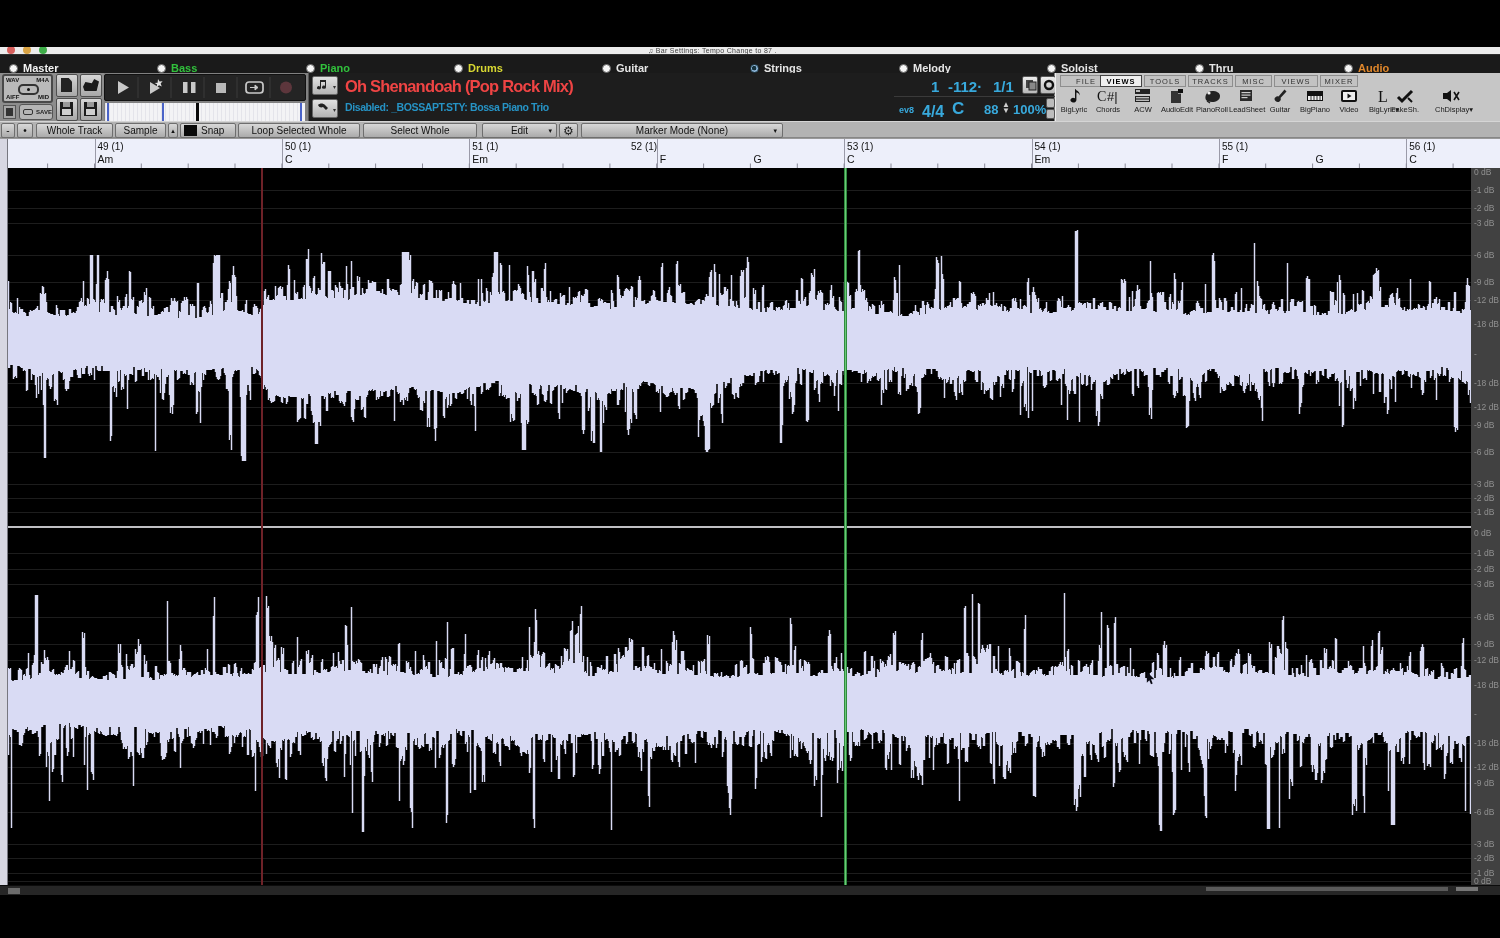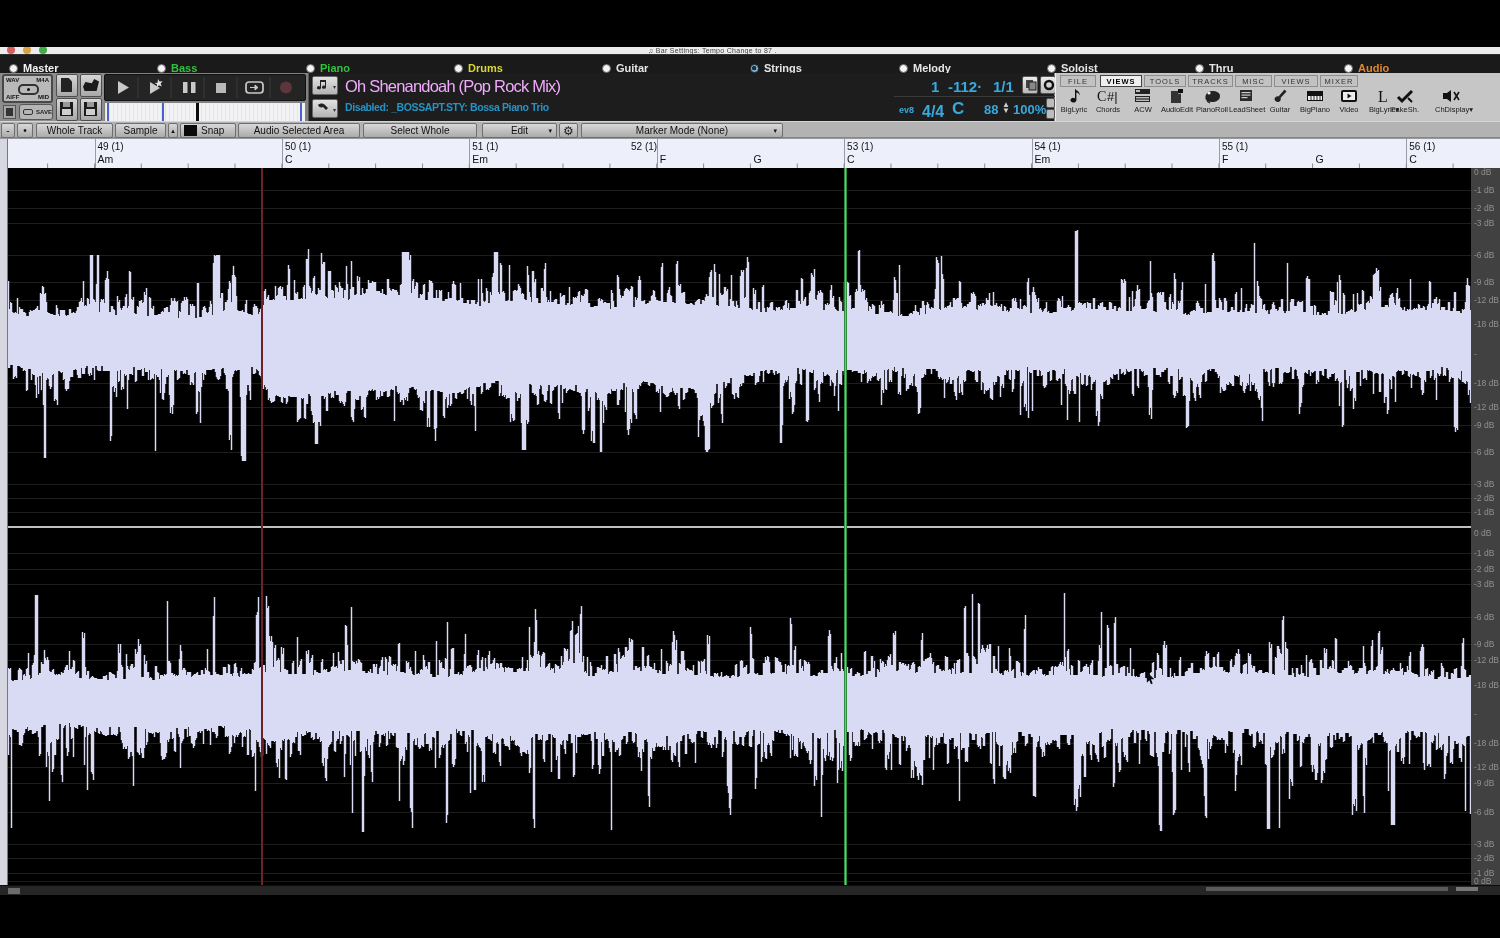--- a/index.html
+++ b/index.html
@@ -40,21 +40,21 @@
 .flopic b { position:absolute; left:2px; top:7px; width:9px; height:6px; background:#cfcfcf; }
 
 #transport { position:absolute; left:104px; top:1px; width:202px; height:27px; background:#242424; border:1px solid #111; border-radius:2px; }
 #tstrip2 { position:absolute; left:105px; top:30px; width:200px; height:18px; background:#f3f3f5;
   background-image:repeating-linear-gradient(90deg,#e4e4ea 0 1px,transparent 1px 4px); }
 .vline { position:absolute; top:0; width:2px; height:18px; }
 
 #titlepanel { position:absolute; left:308px; top:0; width:746px; height:48px; background:#1d1d1d; border-left:1px solid #555; }
 .mbtn { position:absolute; left:3px; width:26px; height:19px; background:linear-gradient(#e2e2e2,#b4b4b4); border:1px solid #666; border-radius:2px; font-size:10px; color:#222; }
 .mbtn .dd { position:absolute; right:1px; top:6px; font-size:6px; color:#333; }
-#songtitle { position:absolute; left:36px; top:4px; letter-spacing:-0.8px; font-size:16.5px; font-weight:normal; color:#f0abfc; white-space:nowrap; }
+#songtitle { position:absolute; left:36px; top:4px; letter-spacing:-0.8px; font-size:16.5px; font-weight:bold; color:#ef4444; white-space:nowrap; }
 #songsub { position:absolute; left:36px; top:28px; letter-spacing:-0.4px; font-size:10.5px; font-weight:bold; color:#2693c5; white-space:nowrap; }
 .cy { color:#38a9dc; font-weight:bold; }
 #tempoarea { position:absolute; left:585px; top:0; width:161px; height:48px; }
 #trow1 { position:absolute; left:0; top:0; width:100%; height:24px; border-bottom:1px solid #3a3a3a; }
 #trow2 { position:absolute; left:0; top:24px; width:100%; height:24px; }
 .tpbtn { position:absolute; top:3px; width:16px; height:18px; background:linear-gradient(#ececec,#b9b9b9); border:1px solid #555; border-radius:2px; }
 .spn { position:absolute; font-size:8px; color:#cfcfcf; line-height:6px; }
 
 #rpanel { position:absolute; left:1055px; top:0; width:445px; height:48px; background:#c6c6c6; border-left:1px solid #eee; }
 .tab { position:absolute; top:2px; height:12px; background:#c2c2c2; border:1px solid #8e8e8e; font-size:7.5px; color:#333;
@@ -208,21 +208,21 @@
           <span class="cy" style="position:absolute;left:90px;top:5px;font-size:13px">88</span>
           <span class="spn" style="left:108px;top:5px">▲<br>▼</span>
           <span class="cy" style="position:absolute;left:119px;top:5px;font-size:13px">100%</span>
           <span class="tpbtn" style="left:152px;top:1px;width:9px;height:10px;background:#bdbdbd"></span>
           <span class="tpbtn" style="left:152px;top:12px;width:9px;height:10px;background:#bdbdbd"></span>
         </div>
       </div>
     </div>
 
     <div id="rpanel">
-        <div class="tab" style="left:4px;width:36px">FILE</div>
+        <div class="tab" style="left:4px;width:52px">FILE</div>
         <div class="tab tabsel" style="left:44px;width:42px">VIEWS</div>
         <div class="tab" style="left:88px;width:42px">TOOLS</div>
         <div class="tab" style="left:132px;width:45px">TRACKS</div>
         <div class="tab" style="left:179px;width:37px">MISC</div>
         <div class="tab" style="left:218px;width:44px">VIEWS</div>
         <div class="tab" style="left:264px;width:38px">MIXER</div>
       <div class="ric" style="left:1px">
           <div class="rig"><svg width="16" height="16" viewBox="0 0 16 16">
               <path d="M9 1v9.2a3 2.3 0 1 0 1.4 1.9V4.5c1.8.3 3 1.4 3.3 3.1.5-2.8-1.4-4.4-3.3-5.3L9.4 1z" fill="#111"></path>
             </svg></div>
@@ -316,21 +316,21 @@
     </div>
   </div>
 
   <div class="abs" id="row3">
       <div class="b3" style="left:1px;width:14px">-</div>
       <div class="b3" style="left:17px;width:16px">•</div>
       <div class="b3" style="left:36px;width:77px">Whole Track</div>
       <div class="b3" style="left:115px;width:51px">Sample</div>
       <div class="b3" style="left:168px;width:10px;font-size:7px">▴</div>
       <div class="b3" style="left:180px;width:56px;text-align:left;padding-left:3px"><span class="snapsq"></span>Snap</div>
-      <div class="b3" style="left:238px;width:122px">Audio Selected Area</div>
+      <div class="b3" style="left:238px;width:122px">Loop Selected Whole</div>
       <div class="b3" style="left:363px;width:114px">Select Whole</div>
       <div class="b3" style="left:482px;width:75px">Edit <span class="dda">▾</span></div>
       <div class="b3 gearb" style="left:559px;width:19px">⚙</div>
       <div class="b3" style="left:581px;width:202px">Marker Mode (None) <span class="dda2">▾</span></div>
     </div>
 
   <div class="abs" id="tline">
       <div class="barline" style="left:94.5px"></div>
       <div class="barnum" style="left:97.5px">49 (1)</div>
       <div class="barline" style="left:281.9px"></div>

